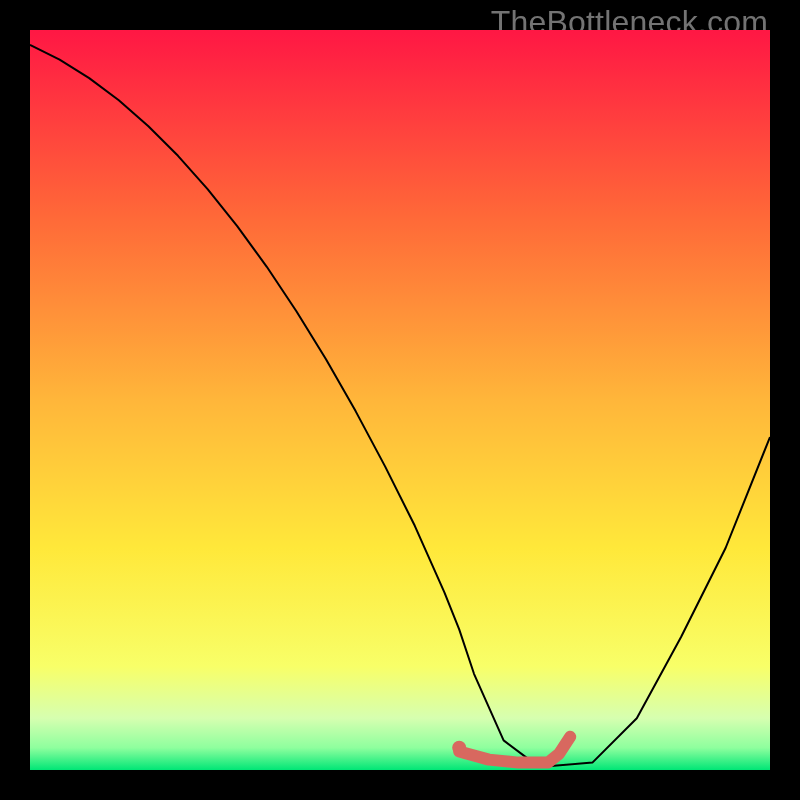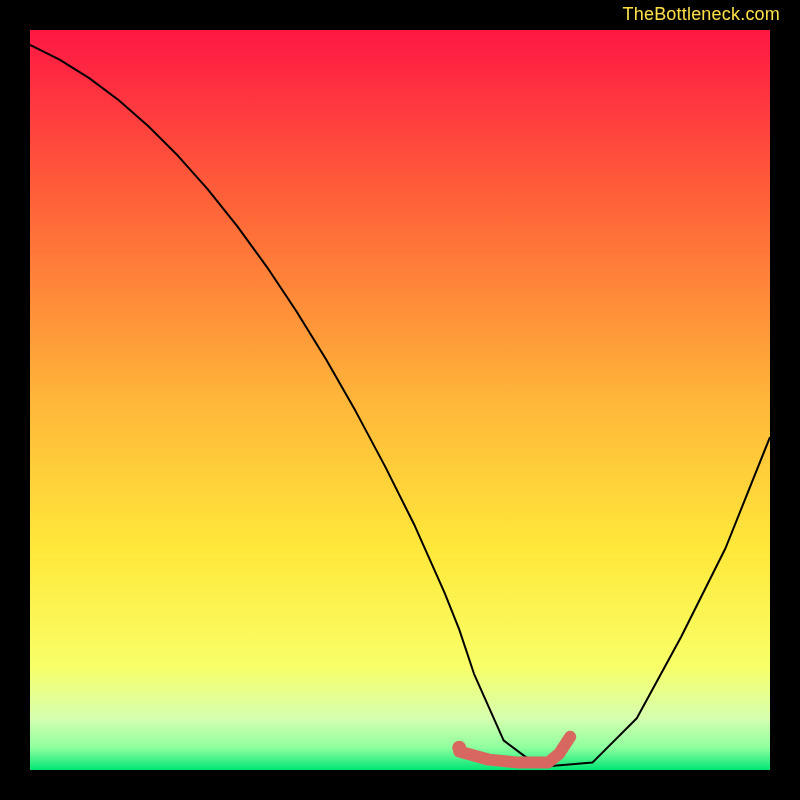--- a/index.html
+++ b/index.html
@@ -23,23 +23,23 @@
     position: absolute;
     top: 30px;
     left: 30px;
     width: 740px;
     height: 740px;
     overflow: hidden;
   }
   .watermark {
     position: absolute;
     top: 4px;
-    right: 20px;
-    color: #fde047;
-    font-size: 18px;
+    right: 32px;
+    color: #737373;
+    font-size: 32px;
     font-weight: 500;
     letter-spacing: 0.2px;
   }
 </style>
 </head>
 <body>
 
 <div class="frame">
   <div class="watermark">TheBottleneck.com</div>
   <div class="plot-area">

